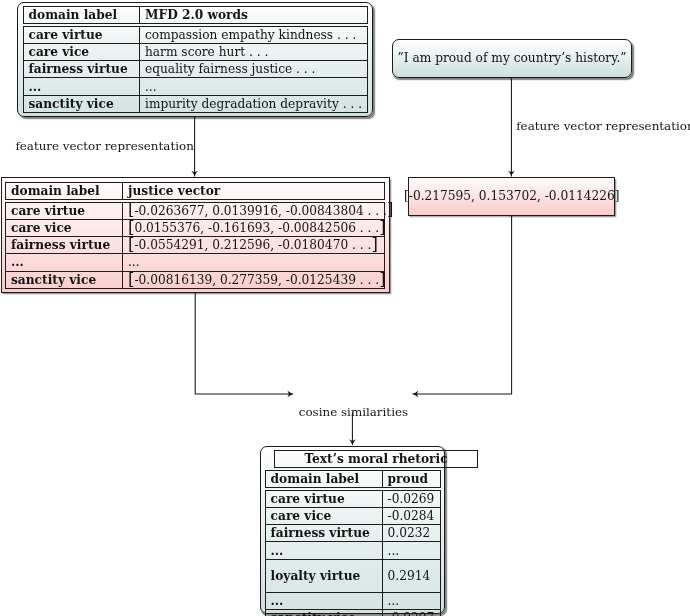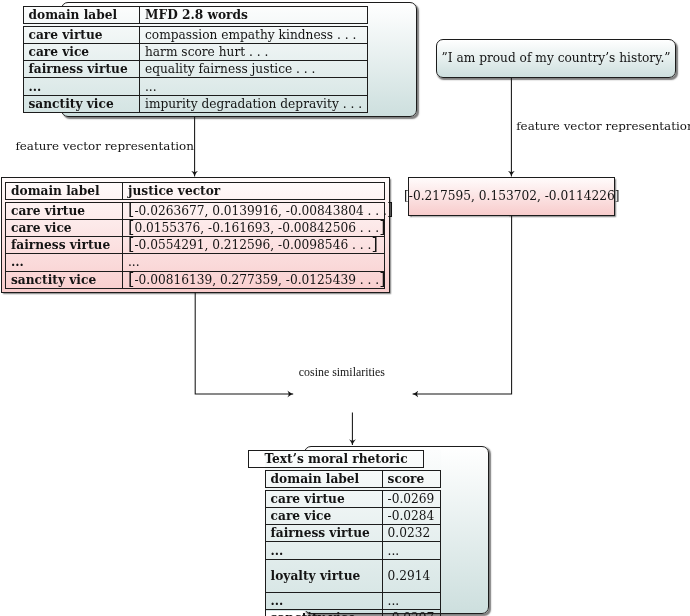--- a/index.html
+++ b/index.html
@@ -2,21 +2,21 @@
 <html><head>
 <meta charset="utf-8">
 <style>
 html,body{margin:0;padding:0;}
 body{width:690px;height:616px;background:#ffffff;position:relative;overflow:hidden;
   font-family:"DejaVu Serif", serif;color:#141414;}
 
 
 .panel{position:absolute;box-sizing:border-box;border:1px solid #1c1c1c;border-radius:7px;
   box-shadow:1.7px 1.7px 1.3px -0.3px rgba(20,20,20,0.55);}
-.panel.teal{background:linear-gradient(to bottom,#ffffff 0%,#cddfde 100%);margin-left:44px;}
+.panel.teal{background:linear-gradient(to bottom,#ffffff 0%,#cddfde 100%);}
 
 
 .boxpanel{position:absolute;box-sizing:border-box;border:1px solid #1c1c1c;
   box-shadow:1.7px 1.7px 1.3px -0.3px rgba(20,20,20,0.55);}
 .boxpanel.pink{background:linear-gradient(to bottom,#fffbfb 0%,#f8cccc 100%);}
 
 
 .fillteal{position:absolute;background:linear-gradient(to bottom,#fcfdfd 0%,#d4e4e3 100%);}
 .fillpink{position:absolute;background:linear-gradient(to bottom,#fffafa 0%,#f9d0d0 100%);}
 
@@ -44,21 +44,21 @@
 <div class="panel teal" style="left:17px;top:1.5px;width:356px;height:115px;"></div>
 <div class="fillteal" style="left:22.5px;top:6.2px;width:345px;height:105.9px;"></div>
 <div class="gt" style="left:22.5px;top:6.2px;width:345px;">
 <table>
       <tbody>
         <tr style="height:16.8px">
   <td class="b" style="width:115.5px">
             <span class="cc">domain label</span>
           </td>
   <td class="b">
-            <span class="cc">MFD 2.8 words</span>
+            <span class="cc">MFD 2.0 words</span>
           </td>
 </tr>
       </tbody>
     </table>
 </div>
 <div class="gt" style="left:22.5px;top:25.6px;width:345px;">
 <table>
 <tbody>
         <tr style="height:17.3px">
           <td class="b" style="width:115.5px">
@@ -141,21 +141,21 @@
           </td>
           <td>
             <span class="cc vecwrap"><span class="brk">[</span><span>0.0155376, -0.161693, -0.00842506 . . .</span><span class="brk">]</span></span>
           </td>
         </tr>
 <tr style="height:17.3px">
           <td class="b" style="width:116px">
             <span class="cc">fairness virtue</span>
           </td>
           <td>
-            <span class="cc vecwrap"><span class="brk">[</span><span>-0.0554291, 0.212596, -0.0098546 . . .</span><span class="brk">]</span></span>
+            <span class="cc vecwrap"><span class="brk">[</span><span>-0.0554291, 0.212596, -0.0180470 . . .</span><span class="brk">]</span></span>
           </td>
         </tr>
 <tr style="height:17.3px">
           <td class="b" style="width:116px">
             <span class="cc">...</span>
           </td>
           <td>
             <span class="cc">...</span>
           </td>
         </tr>
@@ -170,40 +170,40 @@
 </tbody>
     </table>
 </div>
 
 <div class="boxpanel pink" style="left:408.3px;top:177px;width:207px;height:38.5px;">
     <div class="ctr">[-0.217595, 0.153702, -0.0114226]</div>
   </div>
 
 <div class="panel teal" style="left:260px;top:445.5px;width:185px;height:168.5px;"></div>
 <div class="fillteal" style="left:264.6px;top:450.3px;width:176px;height:160.5px;"></div>
-<div class="gt" style="left:248px;top:450.3px;width:176px;">
+<div class="gt" style="left:274px;top:450.3px;width:204px;">
 <table>
       <tbody>
         <tr style="height:16.6px">
           <td class="b" style="text-align:center">
             <span class="cc" style="padding:0;text-align:center">Text’s moral rhetoric</span>
           </td>
         </tr>
       </tbody>
     </table>
 </div>
 <div class="gt" style="left:264.6px;top:470px;width:176px;">
 <table>
       <tbody>
         <tr style="height:16.6px">
           <td class="b" style="width:116px">
             <span class="cc">domain label</span>
           </td>
           <td class="b">
-            <span class="cc">score</span>
+            <span class="cc">proud</span>
           </td>
         </tr>
       </tbody>
     </table>
 </div>
 <div class="gt" style="left:264.6px;top:489.5px;width:176px;">
 <table>
 <tbody>
         <tr style="height:17.3286px">
           <td class="b" style="width:116px">
@@ -275,13 +275,13 @@
   <g stroke="#141414" stroke-width="1.05" fill="none" stroke-linecap="butt">
     <path d="M194.6,116.6 L194.6,176.4" marker-end="url(#ah)"></path>
     <path d="M511.4,78.0 L511.4,176.4" marker-end="url(#ah)"></path>
     <path d="M195.2,292.4 L195.2,394.0 L293.2,394.0" marker-end="url(#ah)"></path>
     <path d="M511.6,215.6 L511.6,394.0 L412.6,394.0" marker-end="url(#ah)"></path>
     <path d="M352.4,412.6 L352.4,445.0" marker-end="url(#ah)"></path>
   </g>
 </svg>
 <div class="elab" style="left:15.4px;top:138.8px;">feature vector representation</div>
 <div class="elab" style="left:516.2px;top:119.2px;">feature vector representation</div>
-<div class="elab" style="left:298.8px;top:365px;font-family:Liberation Serif, serif;">cosine similarities</div>
+<div class="elab" style="left:298.8px;top:405px;">cosine similarities</div>
 
 </body></html>

